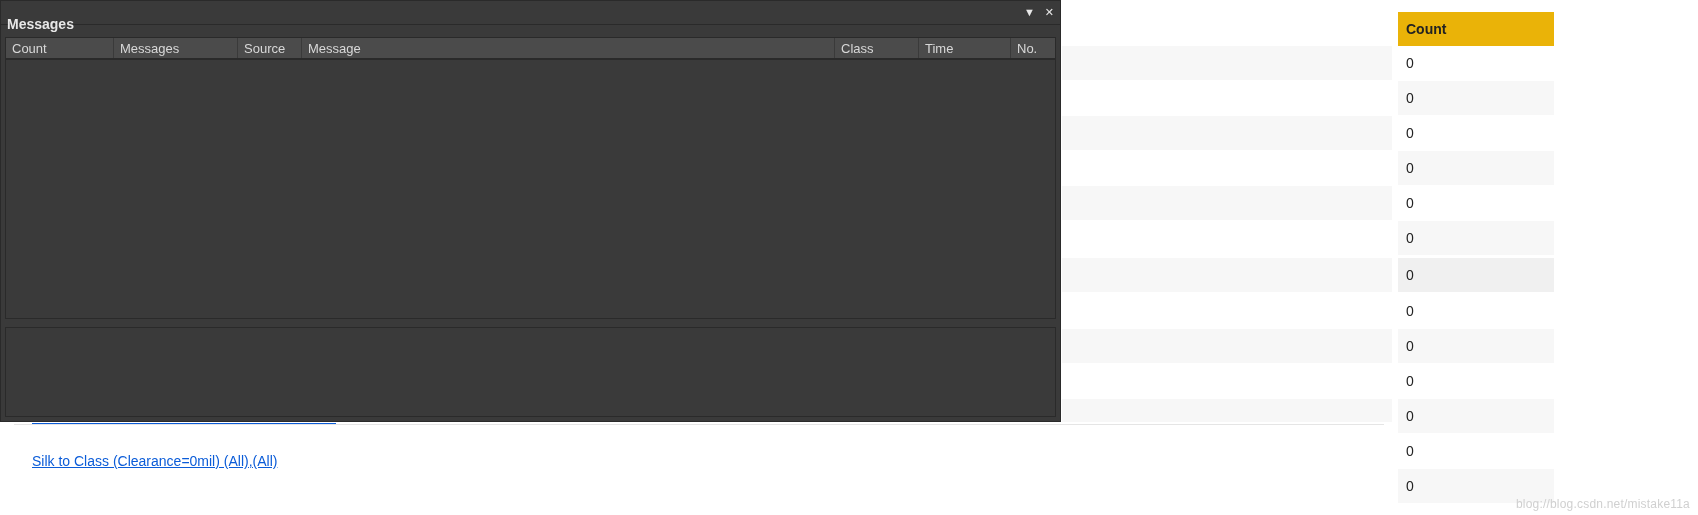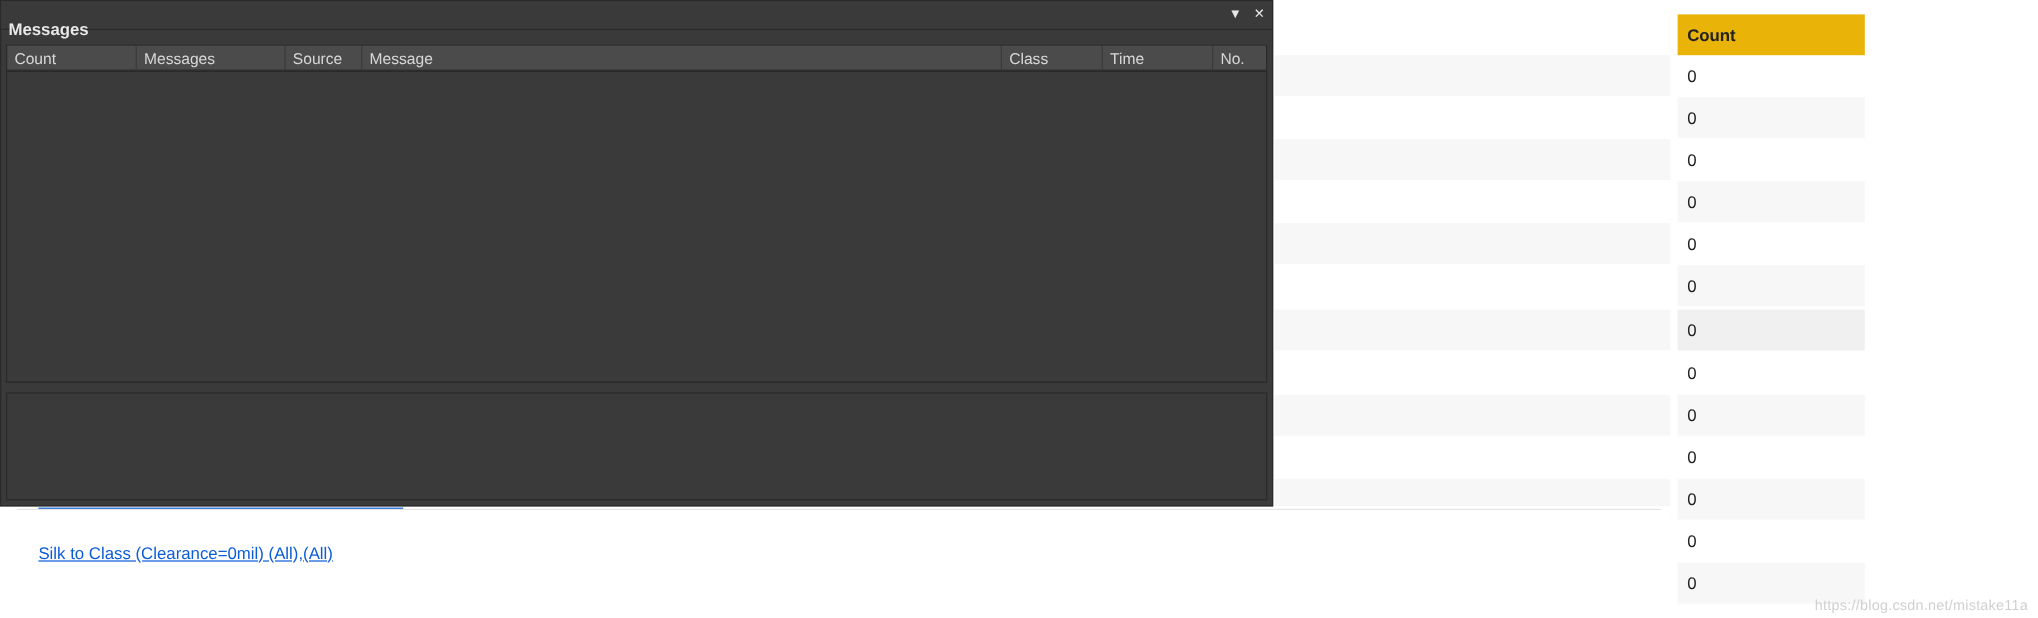--- a/index.html
+++ b/index.html
@@ -101,14 +101,14 @@
       <div class="col message">Message</div>
       <div class="col time">Class</div>
       <div class="col date">Time</div>
       <div class="col no">No.</div>
     </div>
 
     <div class="grid-body"></div>
     <div class="detail-pane"></div>
   </div>
 
-  <div class="watermark">https://blog.csdn.net/mistake11a</div>
+  <div class="watermark">blog://blog.csdn.net/mistake11a</div>
 </div>
 
 </body></html>

